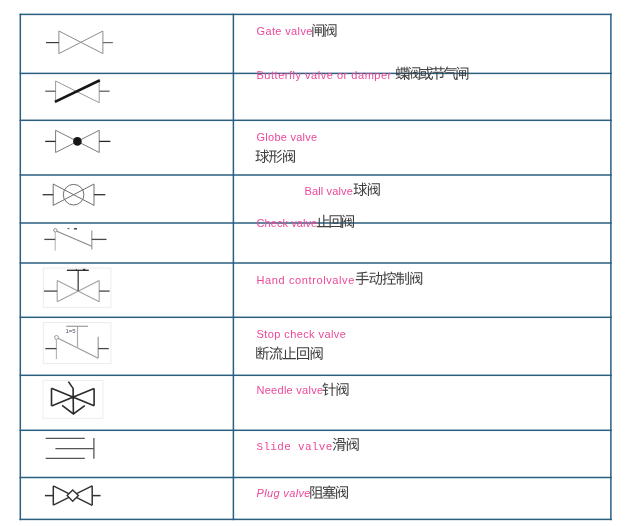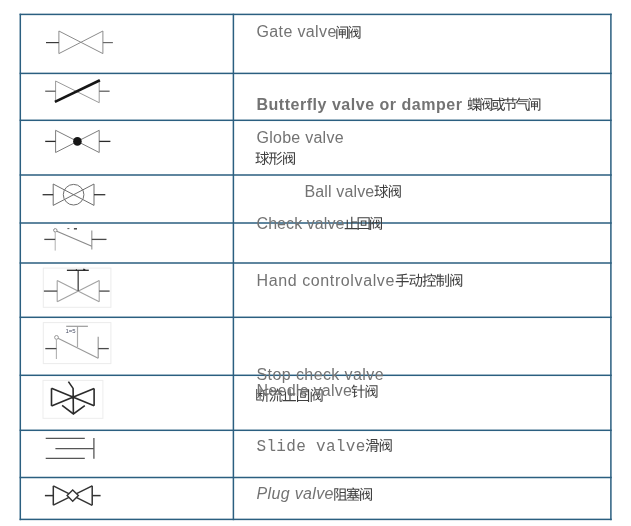--- a/index.html
+++ b/index.html
@@ -1,16 +1,16 @@
 <!DOCTYPE html>
 <html><head><meta charset="utf-8"><style>
 html,body{margin:0;padding:0;background:#fff;}
 body{width:631px;height:526px;position:relative;overflow:hidden;
 font-family:"Liberation Sans",sans-serif;}
-.t{position:absolute;font-size:16px;line-height:21px;color:#737373;white-space:nowrap;}
+.t{position:absolute;font-size:11px;line-height:21px;color:#ec4899;white-space:nowrap;}
 .k{vertical-align:-2.26px;fill:#3f3f3f;}
 #ov{position:absolute;left:0;top:0;}
 #defs{position:absolute;width:0;height:0;}
 </style></head><body>
 <svg id="defs">
     <defs>
       <path id="G0" d="M91 -615V80H165V-615ZM106 -791C151 -747 206 -686 231 -647L289 -688C262 -726 206 -785 160 -827ZM472 -364V-267H326V-364ZM542 -364H678V-267H542ZM472 -427H326V-534H472ZM542 -427V-534H678V-427ZM263 -594V-158H326V-202H472V38H542V-202H678V-158H742V-594ZM355 -784V-715H836V-16C836 -3 832 1 819 1C806 2 766 2 723 1C733 20 743 52 746 72C808 72 849 70 875 58C901 45 910 25 910 -15V-784Z"></path>
       <path id="G1" d="M89 -615V80H163V-615ZM106 -791C146 -749 199 -690 224 -653L283 -697C257 -732 202 -788 162 -829ZM592 -604C625 -572 667 -528 689 -502L736 -540C715 -565 671 -608 638 -637ZM355 -792V-721H838V-13C838 1 834 4 820 5C808 6 768 6 725 5C735 23 745 56 748 76C810 76 852 74 878 62C903 49 912 28 912 -12V-792ZM711 -377C686 -327 652 -280 612 -238C598 -285 586 -341 577 -402L784 -429L780 -494L568 -468C563 -519 558 -572 556 -625H490C493 -569 497 -513 503 -460L388 -448L396 -379L511 -393C522 -315 537 -244 558 -186C506 -142 447 -104 386 -75C400 -62 423 -34 432 -20C485 -49 537 -84 585 -124C618 -63 662 -26 720 -26C769 -26 789 -53 799 -124C785 -134 767 -150 756 -164C752 -115 743 -91 723 -91C689 -91 660 -121 637 -171C692 -226 740 -288 775 -357ZM342 -637C308 -527 250 -419 182 -348C195 -333 215 -300 223 -287C244 -310 264 -336 283 -365V3H349V-482C370 -527 389 -573 405 -620Z"></path>
       <path id="G2" d="M437 -812V-707H372V-644H437V-352H625V-265H390V-200H584C526 -118 436 -40 351 0C367 13 390 39 401 57C482 12 566 -67 625 -153V80H697V-157C756 -74 841 5 918 47C931 28 954 1 971 -13C886 -49 793 -125 734 -200H959V-265H697V-352H932V-415H505V-644H604V-490H863V-644H956V-707H863V-832H793V-707H671V-832H604V-707H505V-812ZM793 -644V-546H671V-644ZM288 -212C297 -187 306 -160 315 -133L243 -111V-284H364V-661H242V-839H186V-661H69V-232H124V-284H186V-94C131 -78 80 -63 39 -53L52 16L331 -73C337 -50 342 -29 345 -11L398 -29C388 -83 364 -164 338 -228ZM124 -598H191V-348H124ZM238 -598H308V-348H238Z"></path>
       <path id="G3" d="M692 -791C753 -761 827 -715 863 -681L909 -733C872 -767 797 -811 736 -837ZM62 -66 77 11C193 -14 357 -50 511 -84L505 -155C342 -121 171 -86 62 -66ZM195 -452H399V-278H195ZM125 -518V-213H472V-518ZM68 -680V-606H561C573 -443 596 -293 632 -175C565 -94 484 -28 391 22C408 36 437 65 449 80C528 33 599 -25 661 -94C706 15 766 81 843 81C920 81 948 31 962 -141C941 -149 913 -166 896 -184C890 -50 878 3 850 3C800 3 755 -59 719 -164C793 -263 853 -381 897 -516L822 -534C790 -430 746 -337 692 -255C667 -353 649 -473 640 -606H936V-680H635C633 -731 632 -784 632 -838H552C552 -785 554 -732 557 -680Z"></path>
@@ -119,21 +119,21 @@
     <line x1="53.3" y1="485.9" x2="92.2" y2="505.3" stroke="#333" stroke-width="1.50" stroke-linecap="butt"></line>
     <line x1="53.3" y1="505.2" x2="92.2" y2="485.8" stroke="#333" stroke-width="1.50" stroke-linecap="butt"></line>
     <path d="M72.7,489.9 L78.4,495.6 L72.7,501.3 L67.1,495.6Z" fill="#fff" stroke="#333" stroke-width="1.40"></path>
     <line x1="44.9" y1="495.6" x2="53.3" y2="495.6" stroke="#333" stroke-width="1.50" stroke-linecap="butt"></line>
     <line x1="92.2" y1="495.6" x2="100.6" y2="495.6" stroke="#333" stroke-width="1.50" stroke-linecap="butt"></line>
   </svg>
 <div class="t" style="left:256.5px;top:21.35px;letter-spacing:0.37px;">Gate valve<svg class="k" width="26.92" height="15" viewBox="0 -880 1860 1036" style="margin-left:-1.6px">
       <use href="#G0" x="0"></use>
       <use href="#G1" x="850"></use>
     </svg></div>
-<div class="t" style="left:256.5px;top:94px;letter-spacing:0.52px;font-weight:bold;">Butterfly valve or damper <svg class="k" width="74.83" height="15" viewBox="0 -880 5170 1036" style="margin-left:-0.4px">
+<div class="t" style="left:256.5px;top:65px;letter-spacing:0.52px;">Butterfly valve or damper <svg class="k" width="74.83" height="15" viewBox="0 -880 5170 1036" style="margin-left:-0.4px">
       <use href="#G2" x="0"></use>
       <use href="#G1" x="832"></use>
       <use href="#G3" x="1664"></use>
       <use href="#G4" x="2496"></use>
       <use href="#G5" x="3328"></use>
       <use href="#G0" x="4160"></use>
     </svg></div>
 <div class="t" style="left:256.5px;top:126.65px;letter-spacing:0.26px;">Globe valve<br><svg class="k" width="41.42" height="15" viewBox="0 -880 2862 1036" style="margin-left:-1.8px">
       <use href="#G6" x="0"></use>
       <use href="#G7" x="926"></use>
@@ -148,21 +148,21 @@
       <use href="#G9" x="857"></use>
       <use href="#G1" x="1714"></use>
     </svg></div>
 <div class="t" style="left:256.5px;top:269.95px;letter-spacing:0.61px;">Hand controlvalve<svg class="k" width="68.64" height="15" viewBox="0 -880 4742 1036" style="margin-left:-0.2px">
       <use href="#G10" x="0"></use>
       <use href="#G11" x="933"></use>
       <use href="#G12" x="1866"></use>
       <use href="#G13" x="2799"></use>
       <use href="#G1" x="3732"></use>
     </svg></div>
-<div class="t" style="left:256.5px;top:323.55px;letter-spacing:0.41px;margin-top:40px;">Stop check valve<br><svg class="k" width="69.04" height="15" viewBox="0 -880 4770 1036" style="margin-left:-1.8px">
+<div class="t" style="left:256.5px;top:323.55px;letter-spacing:0.41px;">Stop check valve<br><svg class="k" width="69.04" height="15" viewBox="0 -880 4770 1036" style="margin-left:-1.8px">
       <use href="#G14" x="0"></use>
       <use href="#G15" x="940"></use>
       <use href="#G8" x="1880"></use>
       <use href="#G9" x="2820"></use>
       <use href="#G1" x="3760"></use>
     </svg></div>
 <div class="t" style="left:256.5px;top:380.25px;letter-spacing:0.27px;">Needle valve<svg class="k" width="27.92" height="15" viewBox="0 -880 1929 1036" style="margin-left:-0.9px">
       <use href="#G16" x="0"></use>
       <use href="#G1" x="919"></use>
     </svg></div>

